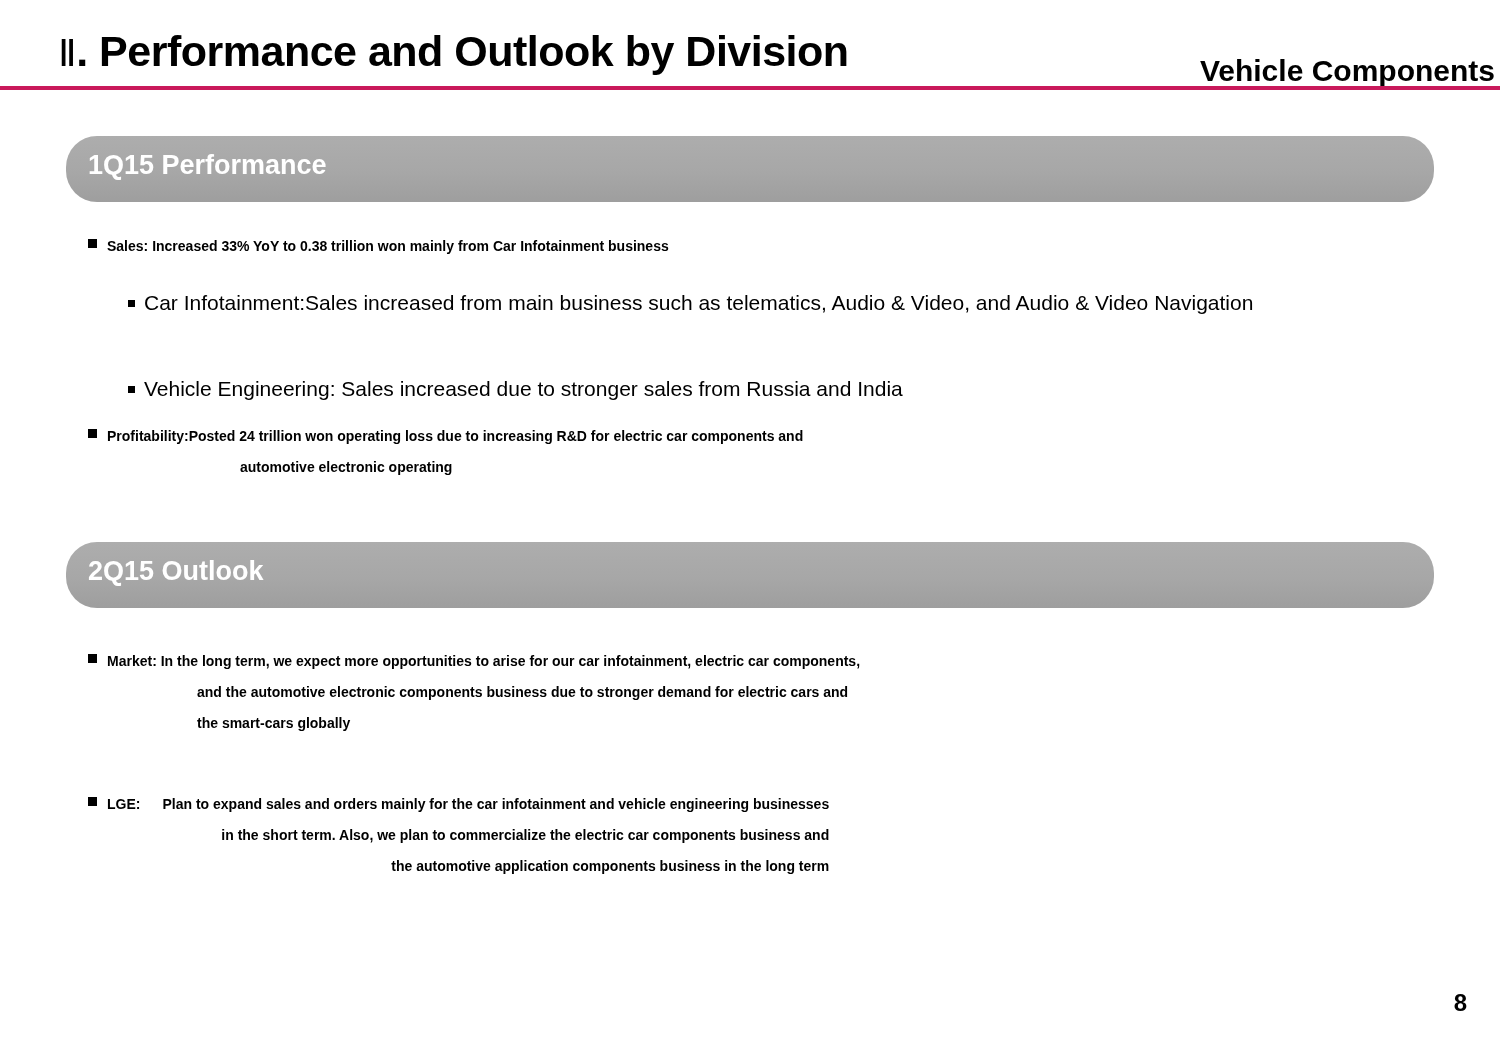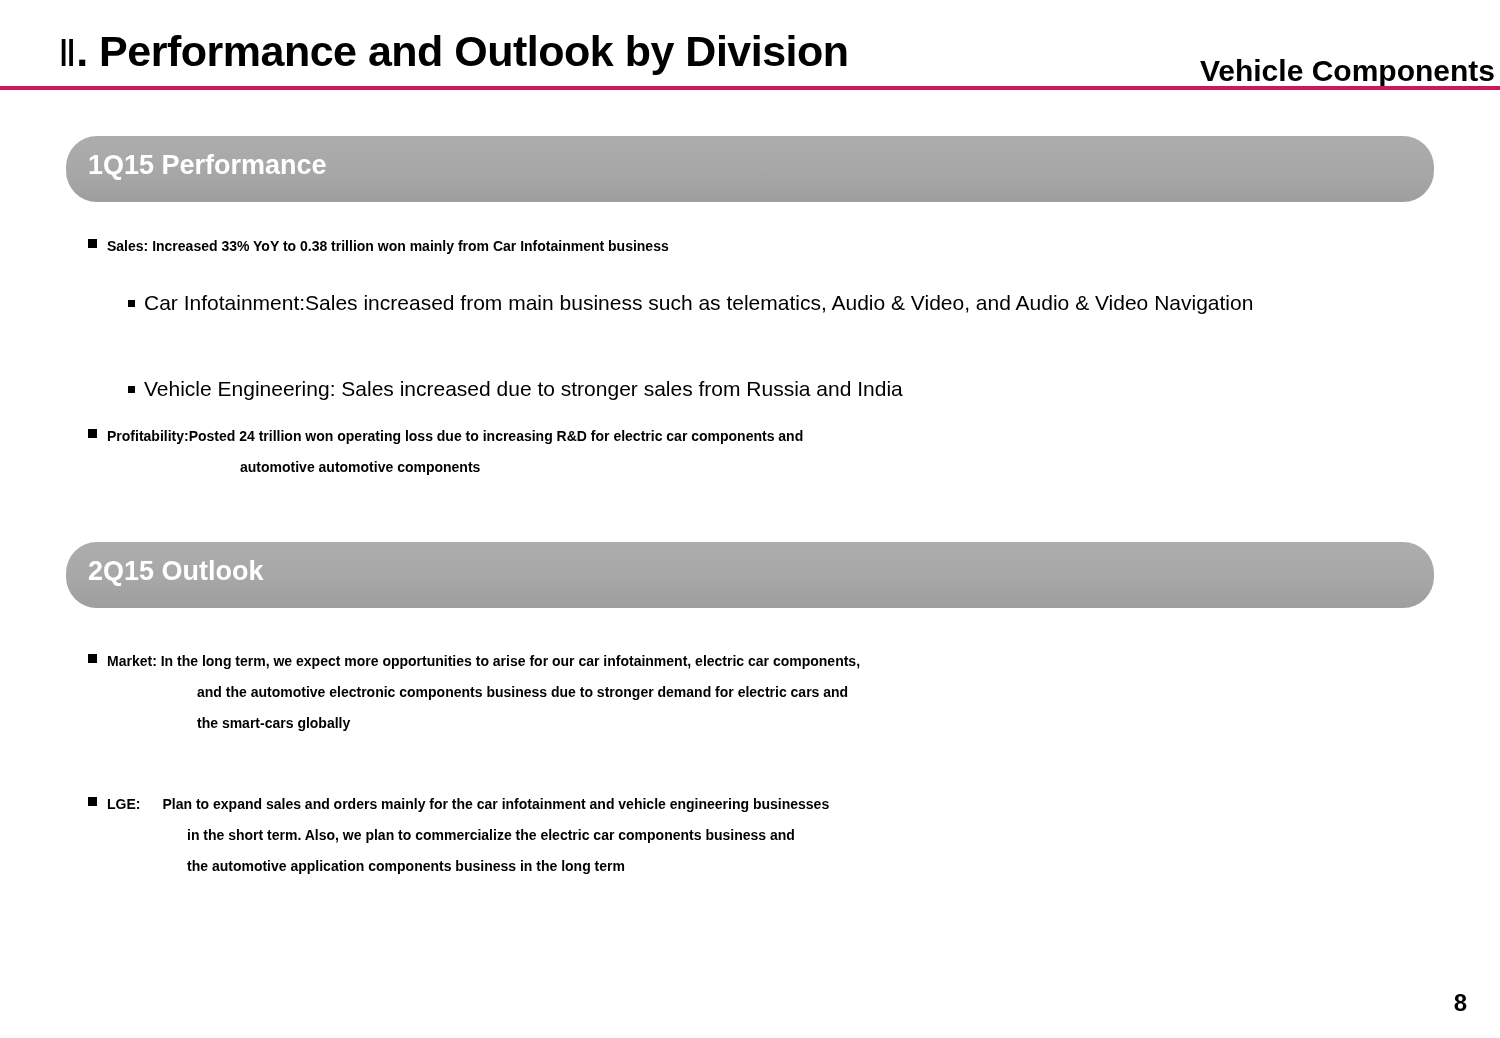--- a/index.html
+++ b/index.html
@@ -119,21 +119,21 @@
   
   #b-sales      { left: 88px;  top: 231px; }
   #b-infotain   { left: 128px; top: 288px; }
   #b-vehicle    { left: 128px; top: 338px; margin-top: 36px; }
   #b-profit     { left: 88px;  top: 421px; }
   #b-market     { left: 88px;  top: 646px; }
   #b-lge        { left: 88px;  top: 789px; }
 
   .indent-profit { padding-left: 152px; }
   .indent-market { padding-left: 109px; }
-  .indent-lge    { padding-left: 99px; }
+  .indent-lge    { padding-left: 99px; text-align: right; }
 
   .lge-gap { display: inline-block; width: 22px; }
 
   
   .page-number {
     position: absolute;
     right: 33px;
     bottom: 23px;
     font-size: 24px;
     font-weight: bold;
@@ -160,21 +160,21 @@
 <div class="block lvl2" id="b-infotain">
   <span class="bullet-sq small"></span><span>Car Infotainment:Sales increased from main business such as telematics, Audio &amp; Video, and Audio &amp; Video Navigation</span>
 </div>
 
 <div class="block lvl2" id="b-vehicle">
   <span class="bullet-sq small"></span><span>Vehicle Engineering: Sales increased due to stronger sales from Russia and India</span>
 </div>
 
 <div class="block lvl1" id="b-profit">
   <span class="cont"><span class="bullet-sq"></span><span>Profitability:Posted 24 trillion won operating loss due to increasing R&amp;D for electric car components and</span></span>
-  <span class="cont indent-profit">automotive automotive components</span>
+  <span class="cont indent-profit">automotive electronic operating</span>
 </div>
 
 <div class="banner" id="banner-outlook">
   <span class="banner-label">2Q15 Outlook</span>
 </div>
 
 <div class="block lvl1" id="b-market">
   <span class="cont"><span class="bullet-sq"></span><span>Market: In the long term, we expect more opportunities to arise for our car infotainment, electric car components,</span></span>
   <span class="cont indent-market">and the automotive electronic components business due to stronger demand for electric cars and</span>
   <span class="cont indent-market">the smart-cars globally</span>

